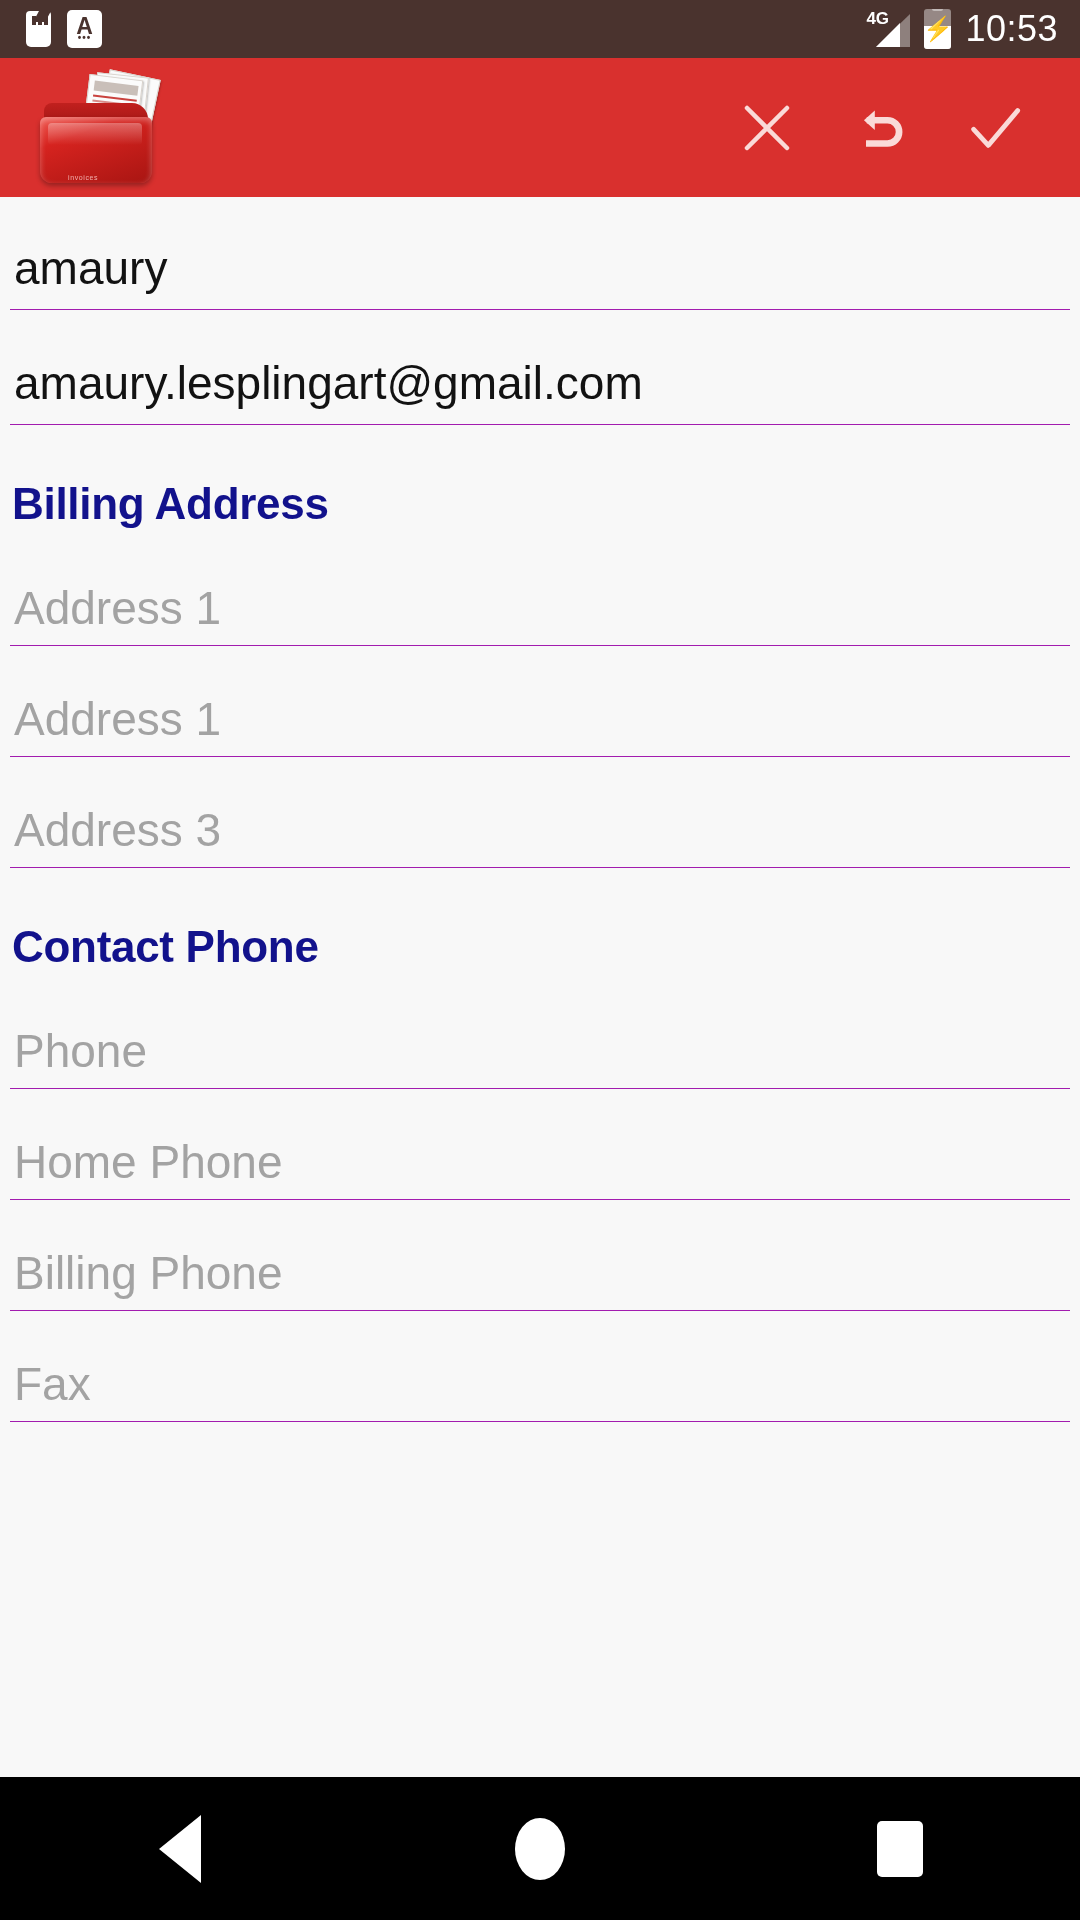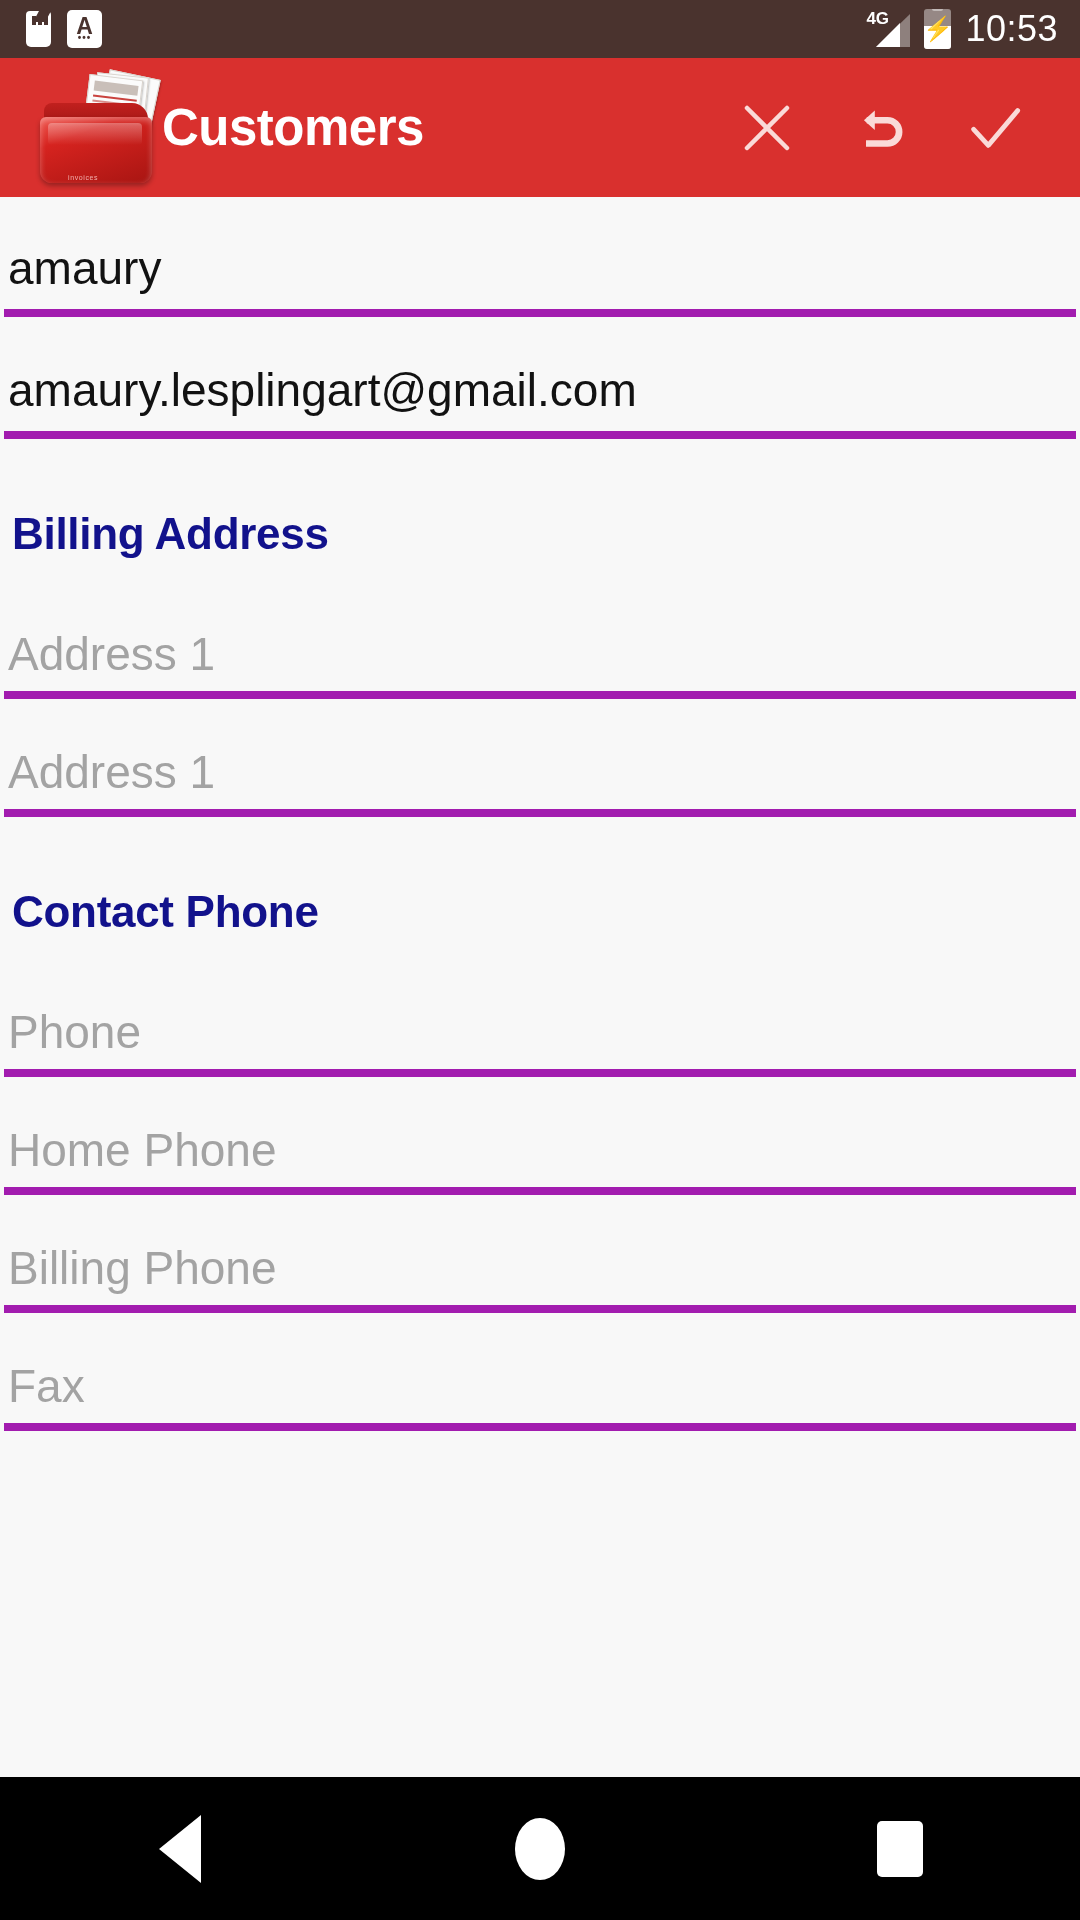--- a/index.html
+++ b/index.html
@@ -81,27 +81,27 @@
   .appbar-title{ color:#fff; font-size:51px; font-weight:bold; margin-left:4px;
      white-space:nowrap; letter-spacing:-.5px; }
   .appbar-actions{ margin-left:auto; display:flex; align-items:center;
      gap:48px; padding-right:52px; }
   .act{ width:66px; height:66px; display:flex; align-items:center; justify-content:center; }
   .act svg{ display:block; }
 
   
   .content{ position:absolute; left:0; top:197px; width:1080px; height:1580px;
      background:#f8f8f8; overflow:hidden; }
-  .field{ position:relative; margin:0 4px; border-bottom:8px solid #a21caf; }
+  .field{ position:relative; margin:0 10px; border-bottom:1px solid #a21caf; }
   .field .val{ font-size:46px; color:#121212; padding:46px 4px 14px 4px;
      white-space:nowrap; overflow:hidden; }
   .field .ph{ font-size:46px; color:#a3a3a3; padding:46px 4px 10px 4px;
      white-space:nowrap; overflow:hidden; }
   .section-head{ color:#12128c; font-size:44px; font-weight:bold;
-     padding:54px 0 6px 2px; margin:16px 10px; letter-spacing:-.3px; }
+     padding:54px 0 6px 2px; margin:0 10px; letter-spacing:-.3px; }
   .f-first .val{ padding-top:44px; }
 
   
   .navbar{ position:absolute; left:0; bottom:0; width:1080px; height:143px;
      background:#000; display:flex; align-items:center; justify-content:space-around; }
   .nav-btn{ width:150px; height:110px; display:flex; align-items:center; justify-content:center; }
   .nav-back{ width:0; height:0; border-top:34px solid transparent;
      border-bottom:34px solid transparent; border-right:42px solid #fff; }
   .nav-home{ width:50px; height:62px; background:#fff; border-radius:50%; }
   .nav-recent{ width:46px; height:56px; background:#fff; border-radius:5px; }
@@ -155,21 +155,20 @@
               <i></i>
               <i></i>
               <i></i>
           </div>
         </div>
       </div>
       <div class="back"></div>
       <div class="front"></div>
       <span class="label">invoices</span>
     </div>
-    <div class="appbar-title">Customers</div>
 
     <div class="appbar-actions">
       <div class="act">
         <svg width="60" height="60" viewBox="0 0 24 24">
           <path d="M4 4 L20 20 M20 4 L4 20" stroke="#fadad8" stroke-width="1.8" fill="none" stroke-linecap="round"></path>
         </svg>
       </div>
       <div class="act">
         <svg width="62" height="62" viewBox="0 0 24 24">
           <path d="M6.5 9 H14.5 a4.5 4.5 0 0 1 0 9 H6.2" stroke="#fadad8" stroke-width="2.6" fill="none" stroke-linecap="butt"></path>
@@ -195,20 +194,23 @@
     </div>
 
     <div class="section-head">Billing Address</div>
 
     <div class="field">
       <div class="ph">Address 1</div>
     </div>
     <div class="field">
       <div class="ph">Address 1</div>
     </div>
+    <div class="field">
+      <div class="ph">Address 3</div>
+    </div>
 
     <div class="section-head">Contact Phone</div>
 
     <div class="field">
       <div class="ph">Phone</div>
     </div>
     <div class="field">
       <div class="ph">Home Phone</div>
     </div>
     <div class="field">

